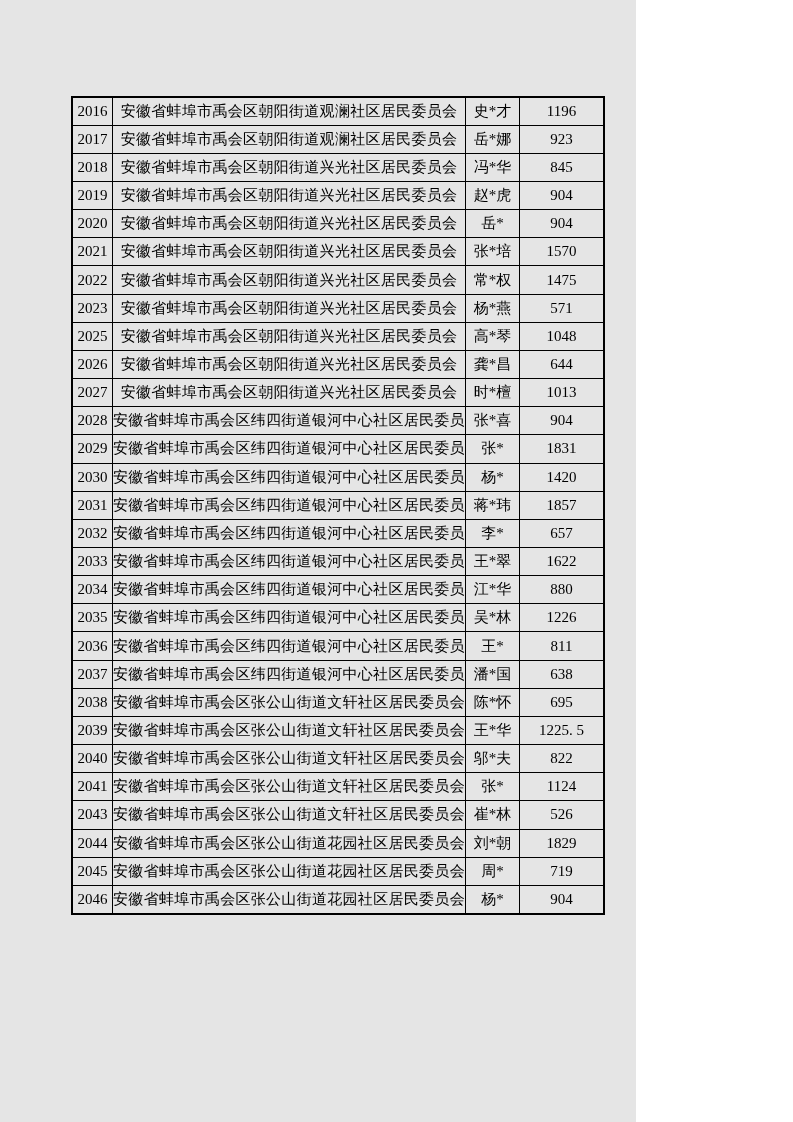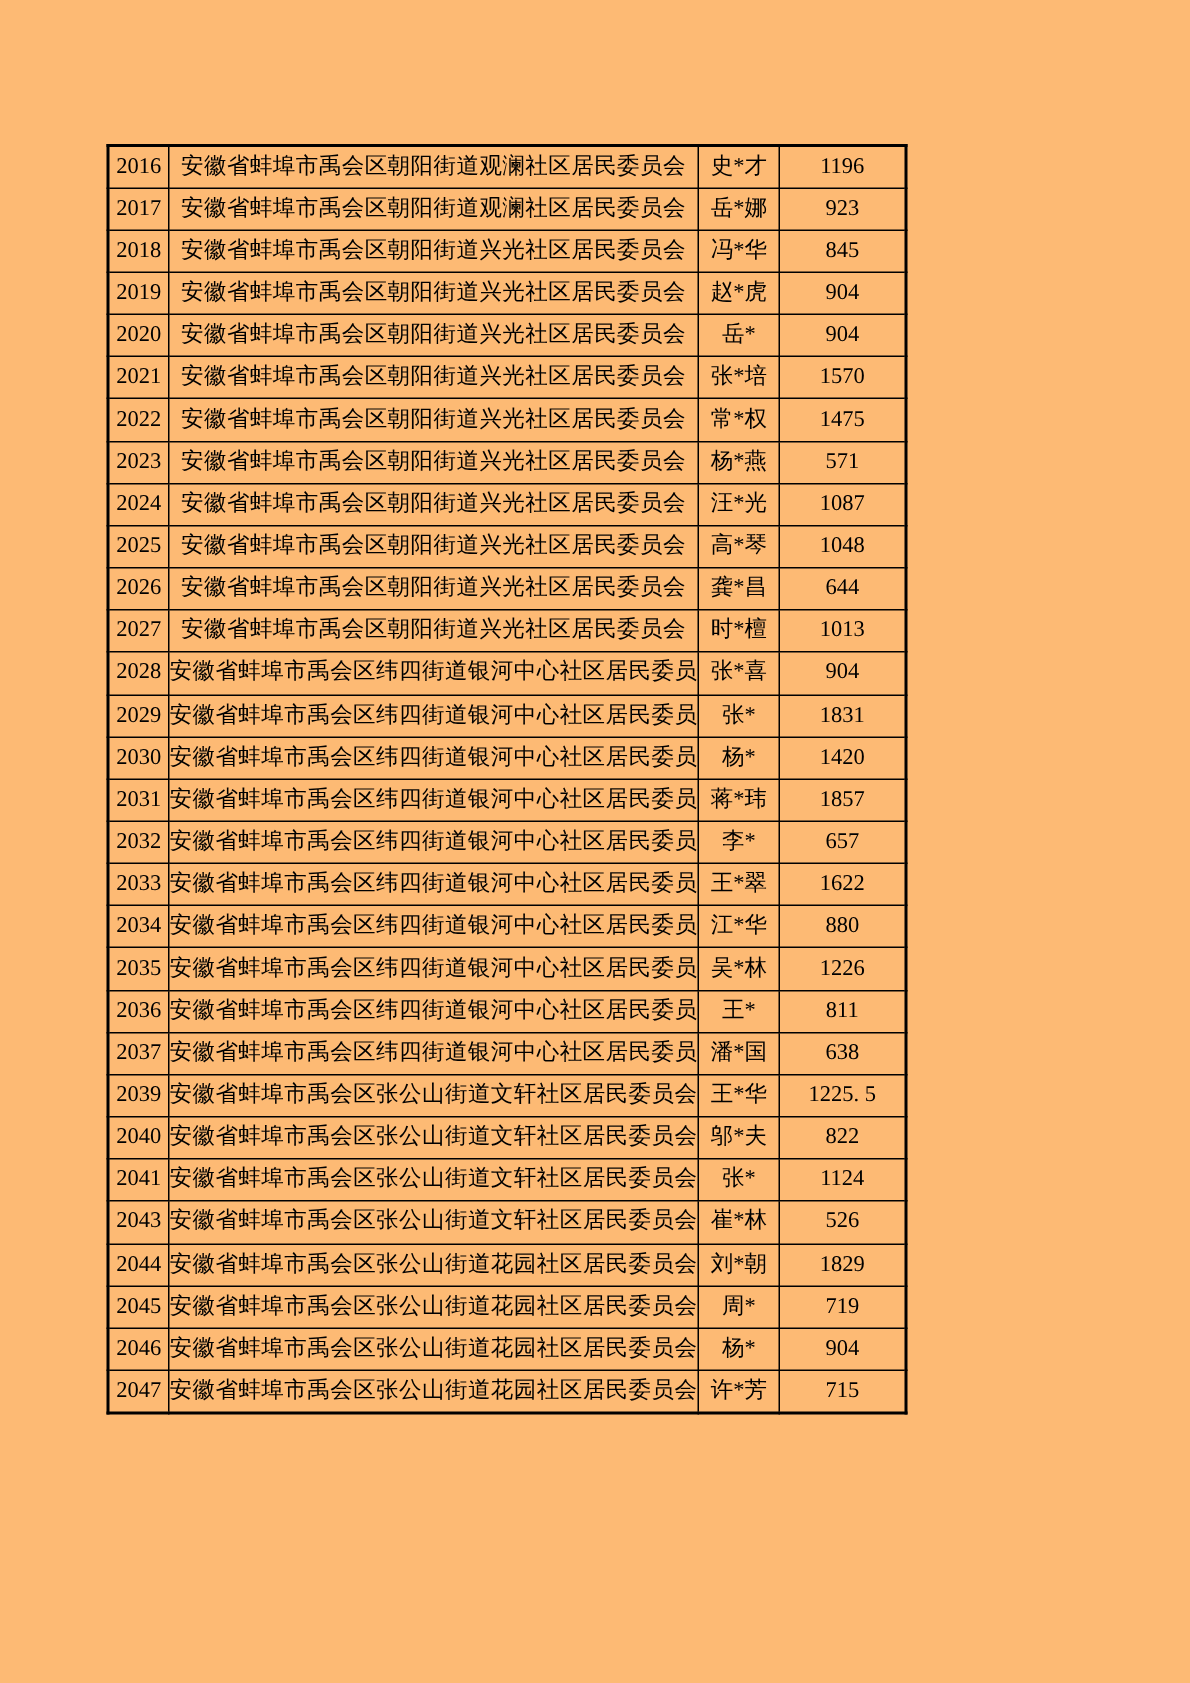--- a/index.html
+++ b/index.html
@@ -2,23 +2,23 @@
 <html><head>
 <meta charset="utf-8">
 <style>
   html, body {
     margin: 0;
     padding: 0;
     background: #ffffff;
   }
   .page {
     position: relative;
-    width: 793px;
+    width: 636px;
     height: 1122px;
-    background: #fdba74;
+    background: #e5e5e5;
     overflow: hidden;
     font-family: "Liberation Serif", "DejaVu Serif", serif;
     color: #000000;
   }
   table.data-table {
     position: absolute;
     left: 71px;
     top: 96px;
     width: 527px;
     border-collapse: collapse;
@@ -91,26 +91,20 @@
           <td class="col-name">常*权</td>
           <td class="col-value">1475</td>
         </tr>
         <tr>
           <td class="col-no">2023</td>
           <td class="col-org">安徽省蚌埠市禹会区朝阳街道兴光社区居民委员会</td>
           <td class="col-name">杨*燕</td>
           <td class="col-value">571</td>
         </tr>
         <tr>
-          <td class="col-no">2024</td>
-          <td class="col-org">安徽省蚌埠市禹会区朝阳街道兴光社区居民委员会</td>
-          <td class="col-name">汪*光</td>
-          <td class="col-value">1087</td>
-        </tr>
-        <tr>
           <td class="col-no">2025</td>
           <td class="col-org">安徽省蚌埠市禹会区朝阳街道兴光社区居民委员会</td>
           <td class="col-name">高*琴</td>
           <td class="col-value">1048</td>
         </tr>
         <tr>
           <td class="col-no">2026</td>
           <td class="col-org">安徽省蚌埠市禹会区朝阳街道兴光社区居民委员会</td>
           <td class="col-name">龚*昌</td>
           <td class="col-value">644</td>
@@ -173,20 +167,26 @@
           <td class="col-no">2036</td>
           <td class="col-org">安徽省蚌埠市禹会区纬四街道银河中心社区居民委员会</td>
           <td class="col-name">王*</td>
           <td class="col-value">811</td>
         </tr>
         <tr>
           <td class="col-no">2037</td>
           <td class="col-org">安徽省蚌埠市禹会区纬四街道银河中心社区居民委员会</td>
           <td class="col-name">潘*国</td>
           <td class="col-value">638</td>
+        </tr>
+        <tr>
+          <td class="col-no">2038</td>
+          <td class="col-org">安徽省蚌埠市禹会区张公山街道文轩社区居民委员会</td>
+          <td class="col-name">陈*怀</td>
+          <td class="col-value">695</td>
         </tr>
         <tr>
           <td class="col-no">2039</td>
           <td class="col-org">安徽省蚌埠市禹会区张公山街道文轩社区居民委员会</td>
           <td class="col-name">王*华</td>
           <td class="col-value">1225. 5</td>
         </tr>
         <tr>
           <td class="col-no">2040</td>
           <td class="col-org">安徽省蚌埠市禹会区张公山街道文轩社区居民委员会</td>
@@ -215,22 +215,16 @@
           <td class="col-no">2045</td>
           <td class="col-org">安徽省蚌埠市禹会区张公山街道花园社区居民委员会</td>
           <td class="col-name">周*</td>
           <td class="col-value">719</td>
         </tr>
         <tr>
           <td class="col-no">2046</td>
           <td class="col-org">安徽省蚌埠市禹会区张公山街道花园社区居民委员会</td>
           <td class="col-name">杨*</td>
           <td class="col-value">904</td>
-        </tr>
-        <tr>
-          <td class="col-no">2047</td>
-          <td class="col-org">安徽省蚌埠市禹会区张公山街道花园社区居民委员会</td>
-          <td class="col-name">许*芳</td>
-          <td class="col-value">715</td>
         </tr>
       </tbody>
   </table>
 </div>
 
 </body></html>

